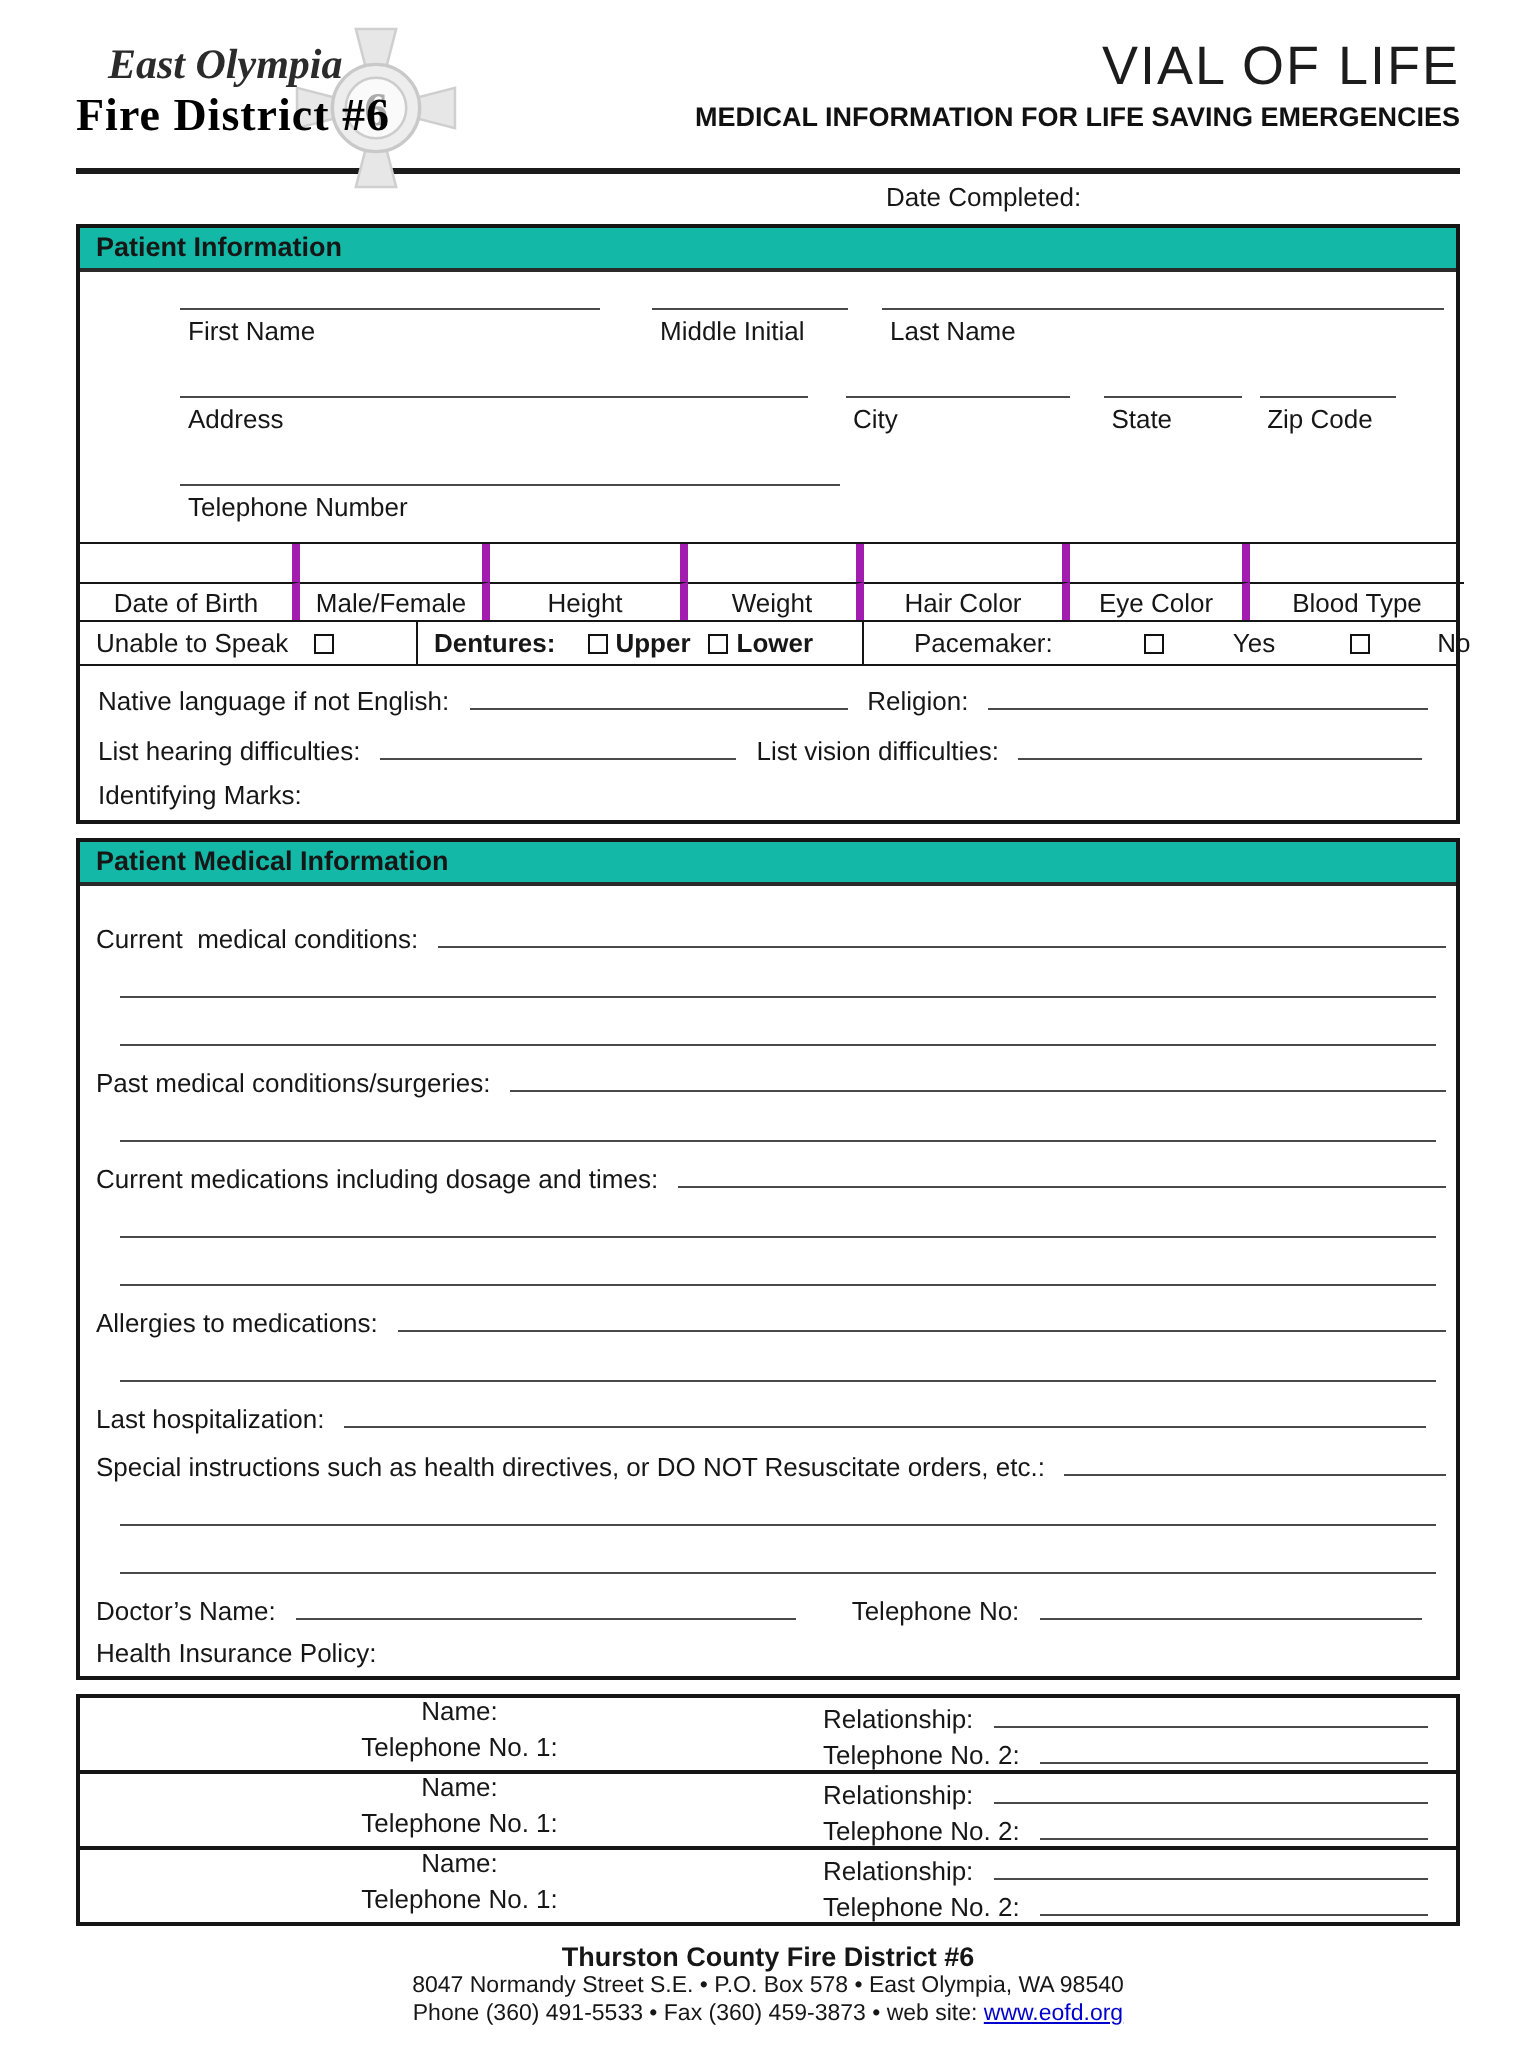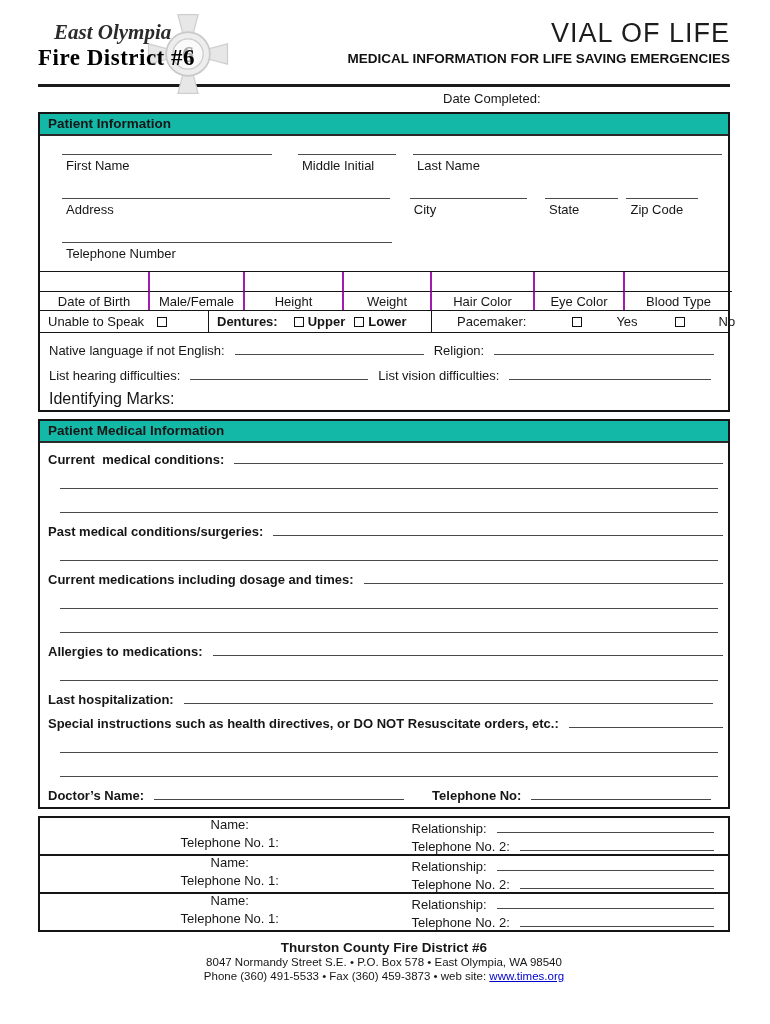--- a/index.html
+++ b/index.html
@@ -17,48 +17,48 @@
   .title { font-size:27px; font-weight:400; letter-spacing:1px; color:#1c1c1c; }
   .subtitle { font-size:13.5px; font-weight:bold; margin-top:2px; color:#111; }
   .top-rule { border-bottom:3px solid #1b1b1b; }
   .date-row { margin:4px 0 5px 405px; font-size:13px; height:16px; }
 
   
   .section { border:2px solid #151515; margin-bottom:7px; }
   .section-bar { background:#14b8a6; border-bottom:2px solid #2a2a2a; font-weight:bold; font-size:13.5px; padding:2px 0 3px 8px; }
 
   
-  .fields-row { display:flex; padding:0 6px 0 22px; }
+  .fields-row { display:flex; padding:0 6px 0 22px;margin-left:28px; }
   .fill-field { display:flex; flex-direction:column; }
   .wline { border-bottom:1.5px solid #4a4a4a; height:2px; }
   .fld-label { font-size:13px; padding:3px 0 0 4px; }
   .gap26{width:26px;} .gap17{width:17px;} .gap20{width:20px;} .gap18{width:18px;} .gap9{width:9px;}
   .w210{width:210px;} .w98{width:98px;} .w330{width:330px;} .w118{width:118px;} .w73{width:73px;} .w72{width:72px;}
   .grow{flex:1;}
 
   
   .pi-table { display:grid; grid-template-columns:110px 95px 99px 88px 103px 90px 107px; border-top:1.5px solid #151515; margin-top:10px; }
-  .pi-cell { border-right:2px solid #a21caf; height:19px; }
+  .pi-cell { border-right:4px solid #a21caf; height:19px; }
   .pi-cell:nth-child(7n){ border-right:none; }
   .pi-head { border-top:1px solid #151515; height:19px; text-align:center; font-size:13px; padding-top:2px; }
 
   .cbx-row { display:grid; grid-template-columns:169px 223px 1fr; border-top:1px solid #151515; border-bottom:1.5px solid #151515; font-size:13px; }
   .cbx-cell { border-right:1px solid #151515; display:flex; align-items:center; height:21px; }
   .cbx-cell:last-child { border-right:none; }
   .cb { width:10px; height:10px; border:1.6px solid #111; display:inline-block; flex:none; }
 
   .inline-row { display:flex; align-items:flex-end; font-size:13px; }
   .iline { border-bottom:1.4px solid #4a4a4a; margin:0 0 3px 10px; }
   .iline.grow { flex:1; }
   .nl-row { margin-top:8px; padding:0 14px 0 9px; height:17px; }
   .hv-row { margin-top:8px; padding:0 17px 0 9px; height:17px; }
-  .im-row { margin-top:7px; padding:0 0 2px 9px; height:20px; font-size:16px; }
-
-  
-  .med-body { padding:2px 5px 4px 0;font-weight:bold; }
+  .im-row { margin-top:7px; padding:0 0 2px 9px; height:20px; font-size:13px; }
+
+  
+  .med-body { padding:12px 5px 4px 0; }
   .m-row { height:24px; display:flex; align-items:flex-end; font-size:13px; padding-left:8px; }
   .m-row.first { height:22px; }
   .m-full { height:24px; position:relative; }
   .m-full .fline { position:absolute; left:20px; right:5px; bottom:2px; border-bottom:1.4px solid #4a4a4a; }
   .prews { white-space:pre-wrap; }
   .w250{width:250px; flex:none;}
 
   
   .ec-block { }
   .ec-block + .ec-block { border-top:2px solid #151515; }
@@ -274,20 +274,23 @@
           <div class="fline"></div>
         </div>
 
       <div class="m-row">
         <span>Doctor’s Name:</span>
         <span class="iline w250"></span>
         <span style="margin-left:28px;">Telephone No:</span>
         <span class="iline grow" style="margin-right:12px;"></span>
       </div>
 
+      <div class="m-row" style="height:21px;">
+        <span>Health Insurance Policy:</span>
+      </div>
     </div>
   </div>
 
   <div class="section">
 
     <div class="ec-block">
       <div class="ec-row">
         <div class="ec-left">
           <span>Name:</span>
           <span class="iline grow"></span>
@@ -352,17 +355,17 @@
           <span>Telephone No. 2:</span>
           <span class="iline grow"></span>
         </div>
       </div>
     </div>
   </div>
 
   <div class="footer">
     <div class="f-org">Thurston County Fire District #6</div>
     <div class="f-small">8047 Normandy Street S.E. •  P.O. Box 578 • East Olympia, WA 98540</div>
-    <div class="f-small"><span>Phone (360) 491-5533 • Fax (360) 459-3873 • web site: </span><span class="f-link">www.times.org</span></div>
+    <div class="f-small"><span>Phone (360) 491-5533 • Fax (360) 459-3873 • web site: </span><span class="f-link">www.eofd.org</span></div>
 
   </div>
 
 </div>
 
 </body></html>

